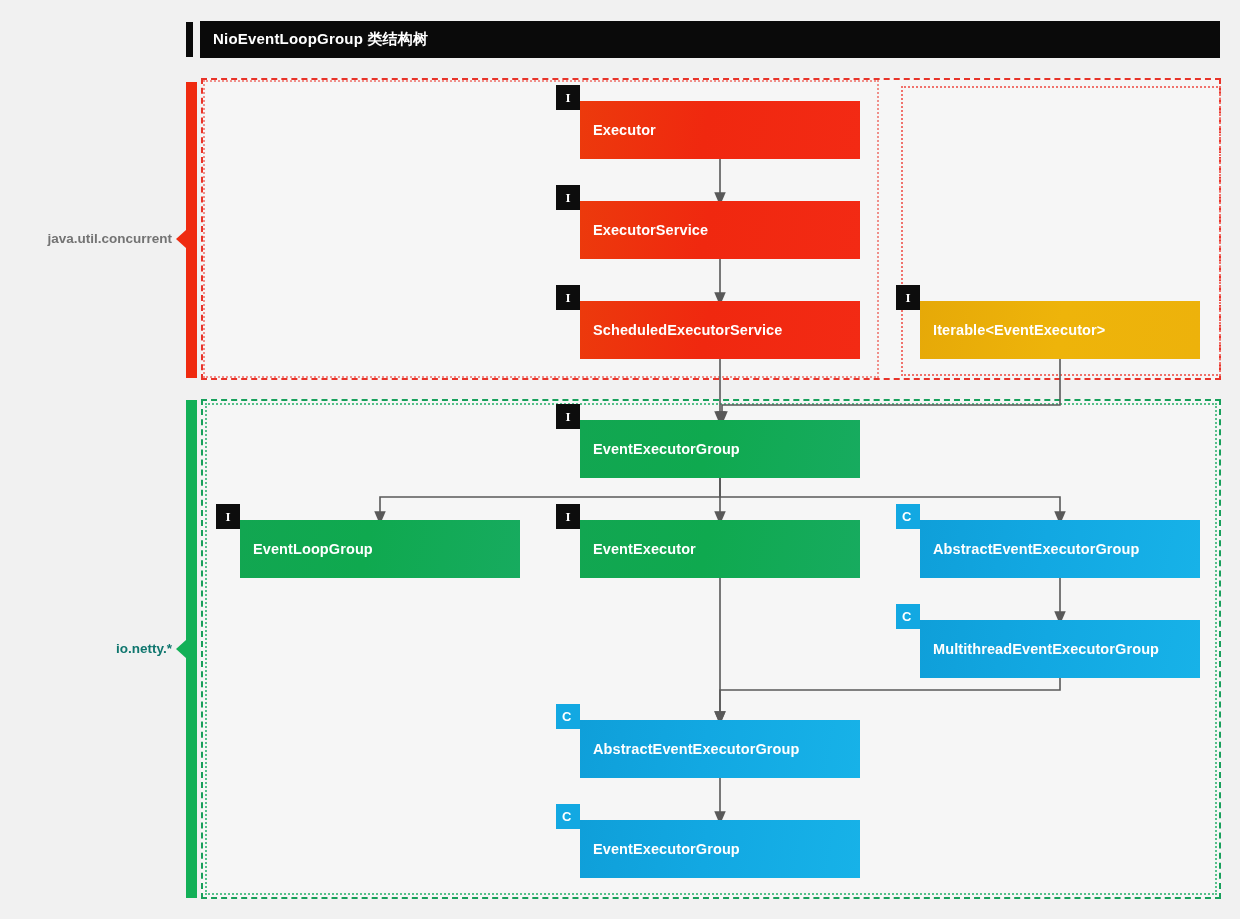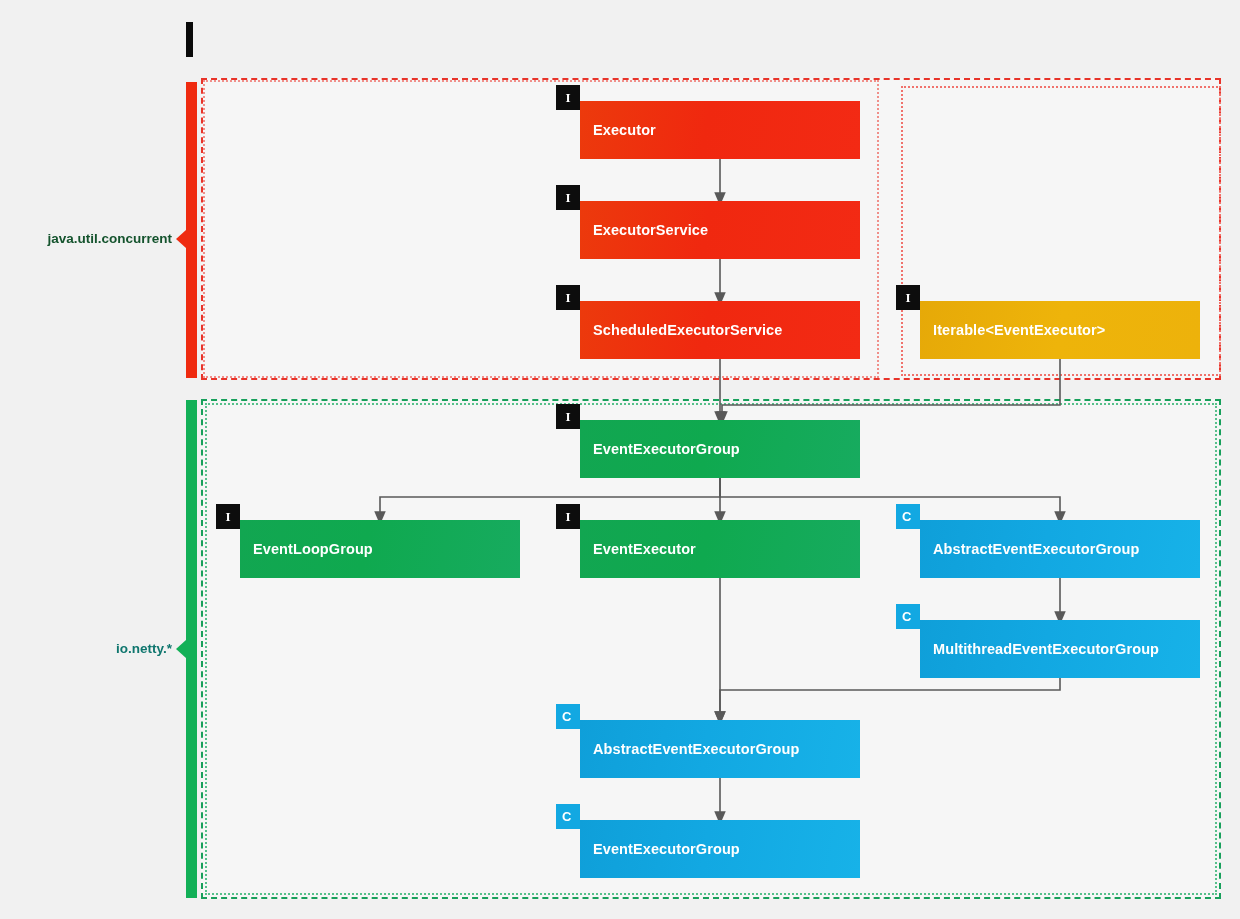--- a/index.html
+++ b/index.html
@@ -64,21 +64,21 @@
     border-top:9px solid transparent;
     border-bottom:9px solid transparent;
   }
   .accent-notch.red   { left:176px; top:230px; border-right:10px solid #ef2b10; }
   .accent-notch.green { left:176px; top:640px; border-right:10px solid #13b057; }
 
   .pkg-label {
     position:absolute; font-size:13.5px; font-weight:bold;
     white-space:nowrap; text-align:right;
   }
-  .pkg-label.red   { left:0px; top:231px; width:172px; color:#14532d; }
+  .pkg-label.red   { left:0px; top:231px; width:172px; color:#737373; }
   .pkg-label.green { left:0px; top:641px; width:172px; color:#0f766e; }
 
   
   svg.wires { position:absolute; left:0; top:0; width:1240px; height:919px; overflow:visible; }
 
   
   .node {
     position:absolute;
     display:flex; align-items:center;
     color:#ffffff; font-size:14.5px; font-weight:bold;
@@ -107,20 +107,23 @@
     justify-content:flex-start; padding-left:6px;
   }
   .badge.cls.blue { background:#12a8e2; }
 </style>
 </head>
 <body>
 
 <div id="stage">
 
   <div class="hdr-tick"></div>
+  <div class="hdr-bar">
+    <span class="hdr-title">NioEventLoopGroup 类结构树</span>
+  </div>
 
   <div class="region region-red"></div>
   <div class="region region-red-inner-left"></div>
   <div class="region region-red-inner-right"></div>
   <div class="region region-green"></div>
   <div class="region region-green-inner"></div>
 
   <div class="accent red"></div>
   <div class="accent-notch red"></div>
   <div class="pkg-label red">java.util.concurrent</div>

